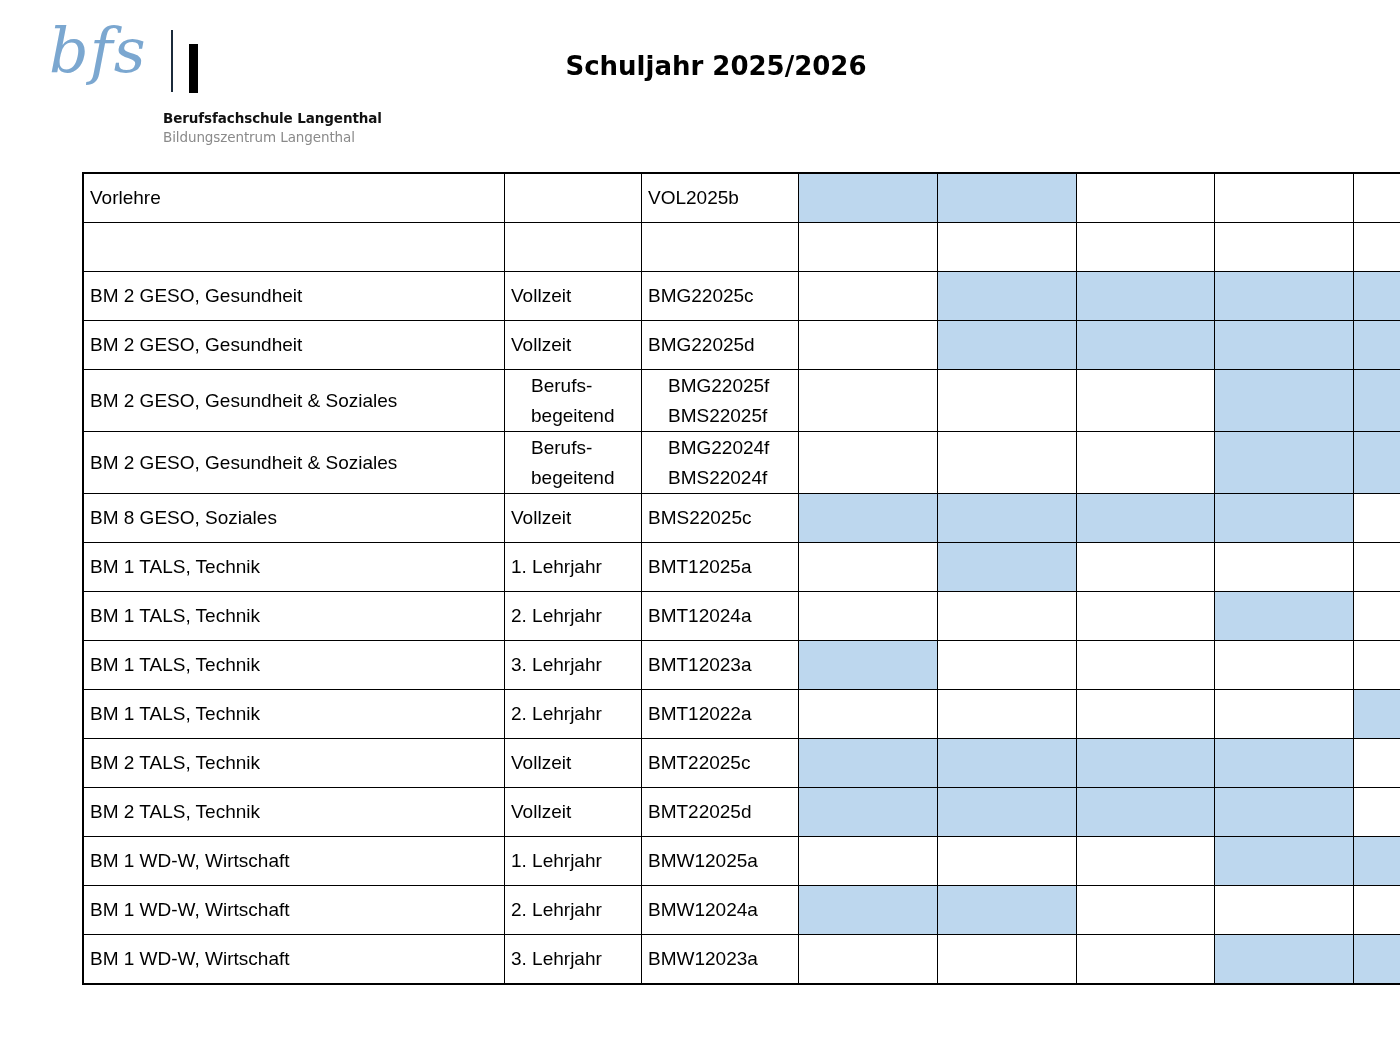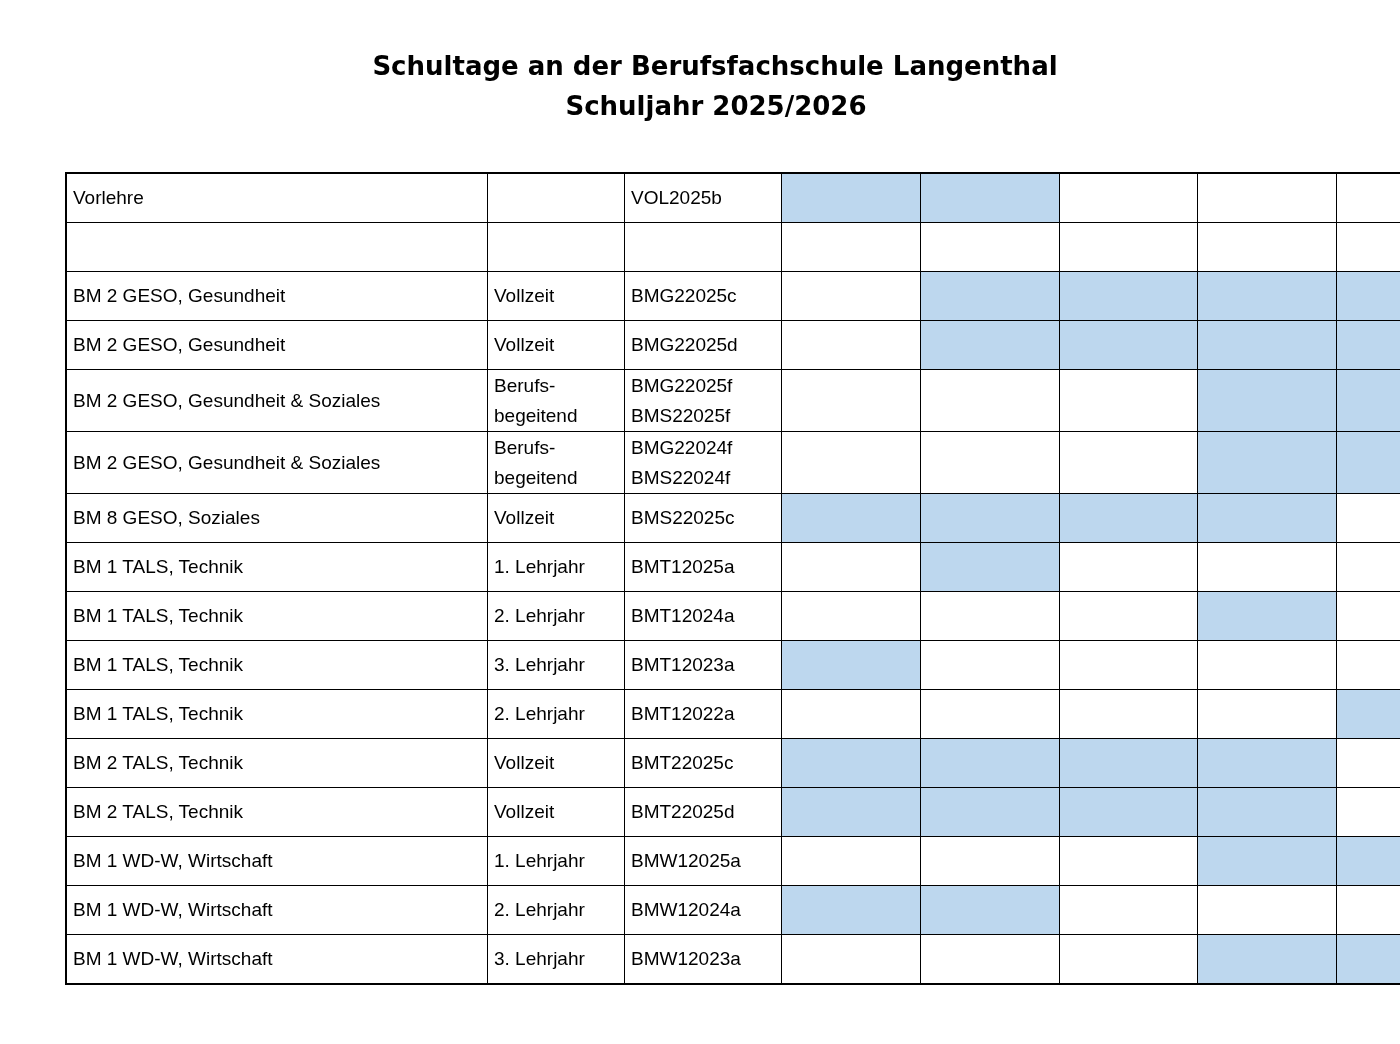--- a/index.html
+++ b/index.html
@@ -96,21 +96,21 @@
     font-size: 26px;
     line-height: 40px;
     color: #000000;
   }
   .doc-title .line1 { display: block; padding-left: 30px; }
   .doc-title .line2 { display: block; padding-left: 32px; }
 
   
   .sched-wrap {
     position: absolute;
-    left: 45px;
+    left: 62px;
     top: 172px;
     width: 1305px;
     padding-left: 20px;
   }
   table.sched {
     border-collapse: collapse;
     table-layout: fixed;
     width: 1305px;
     border: 2px solid #000000;
   }
@@ -134,33 +134,42 @@
 
   td.c-mode.two-line, td.c-code.two-line {
     position: relative;
     vertical-align: top;
     line-height: 30px;
     padding-top: 1px;
   }
   td.c-mode.two-line .ln, td.c-code.two-line .ln {
     display: block;
     white-space: nowrap;
+    margin-left: 20px;
   }
 
   td.day-on { background: #bdd7ee; }
   td.day-off { background: #ffffff; }
 </style>
 </head>
 <body>
 
 <div class="page-header">
 
+  <div class="logo">
+    <div class="logo-mark">
+      <span class="logo-bfs">bfs</span>
+      <span class="logo-rule"></span>
+      <span class="logo-bar"></span>
+    </div>
+    <div class="logo-line1">Berufsfachschule Langenthal</div>
+    <div class="logo-line2">Bildungszentrum Langenthal</div>
+  </div>
 
   <div class="doc-title">
-    <span class="line1">Schultage an der Berufsfachschule Langenthal</span>
     <span class="line2">Schuljahr 2025/2026</span>
   </div>
 
 </div>
 
 <div class="sched-wrap">
   <table class="sched">
     <tbody id="sched-body">
         <tr class="r-std">
           <td class="c-name">Vorlehre</td>

